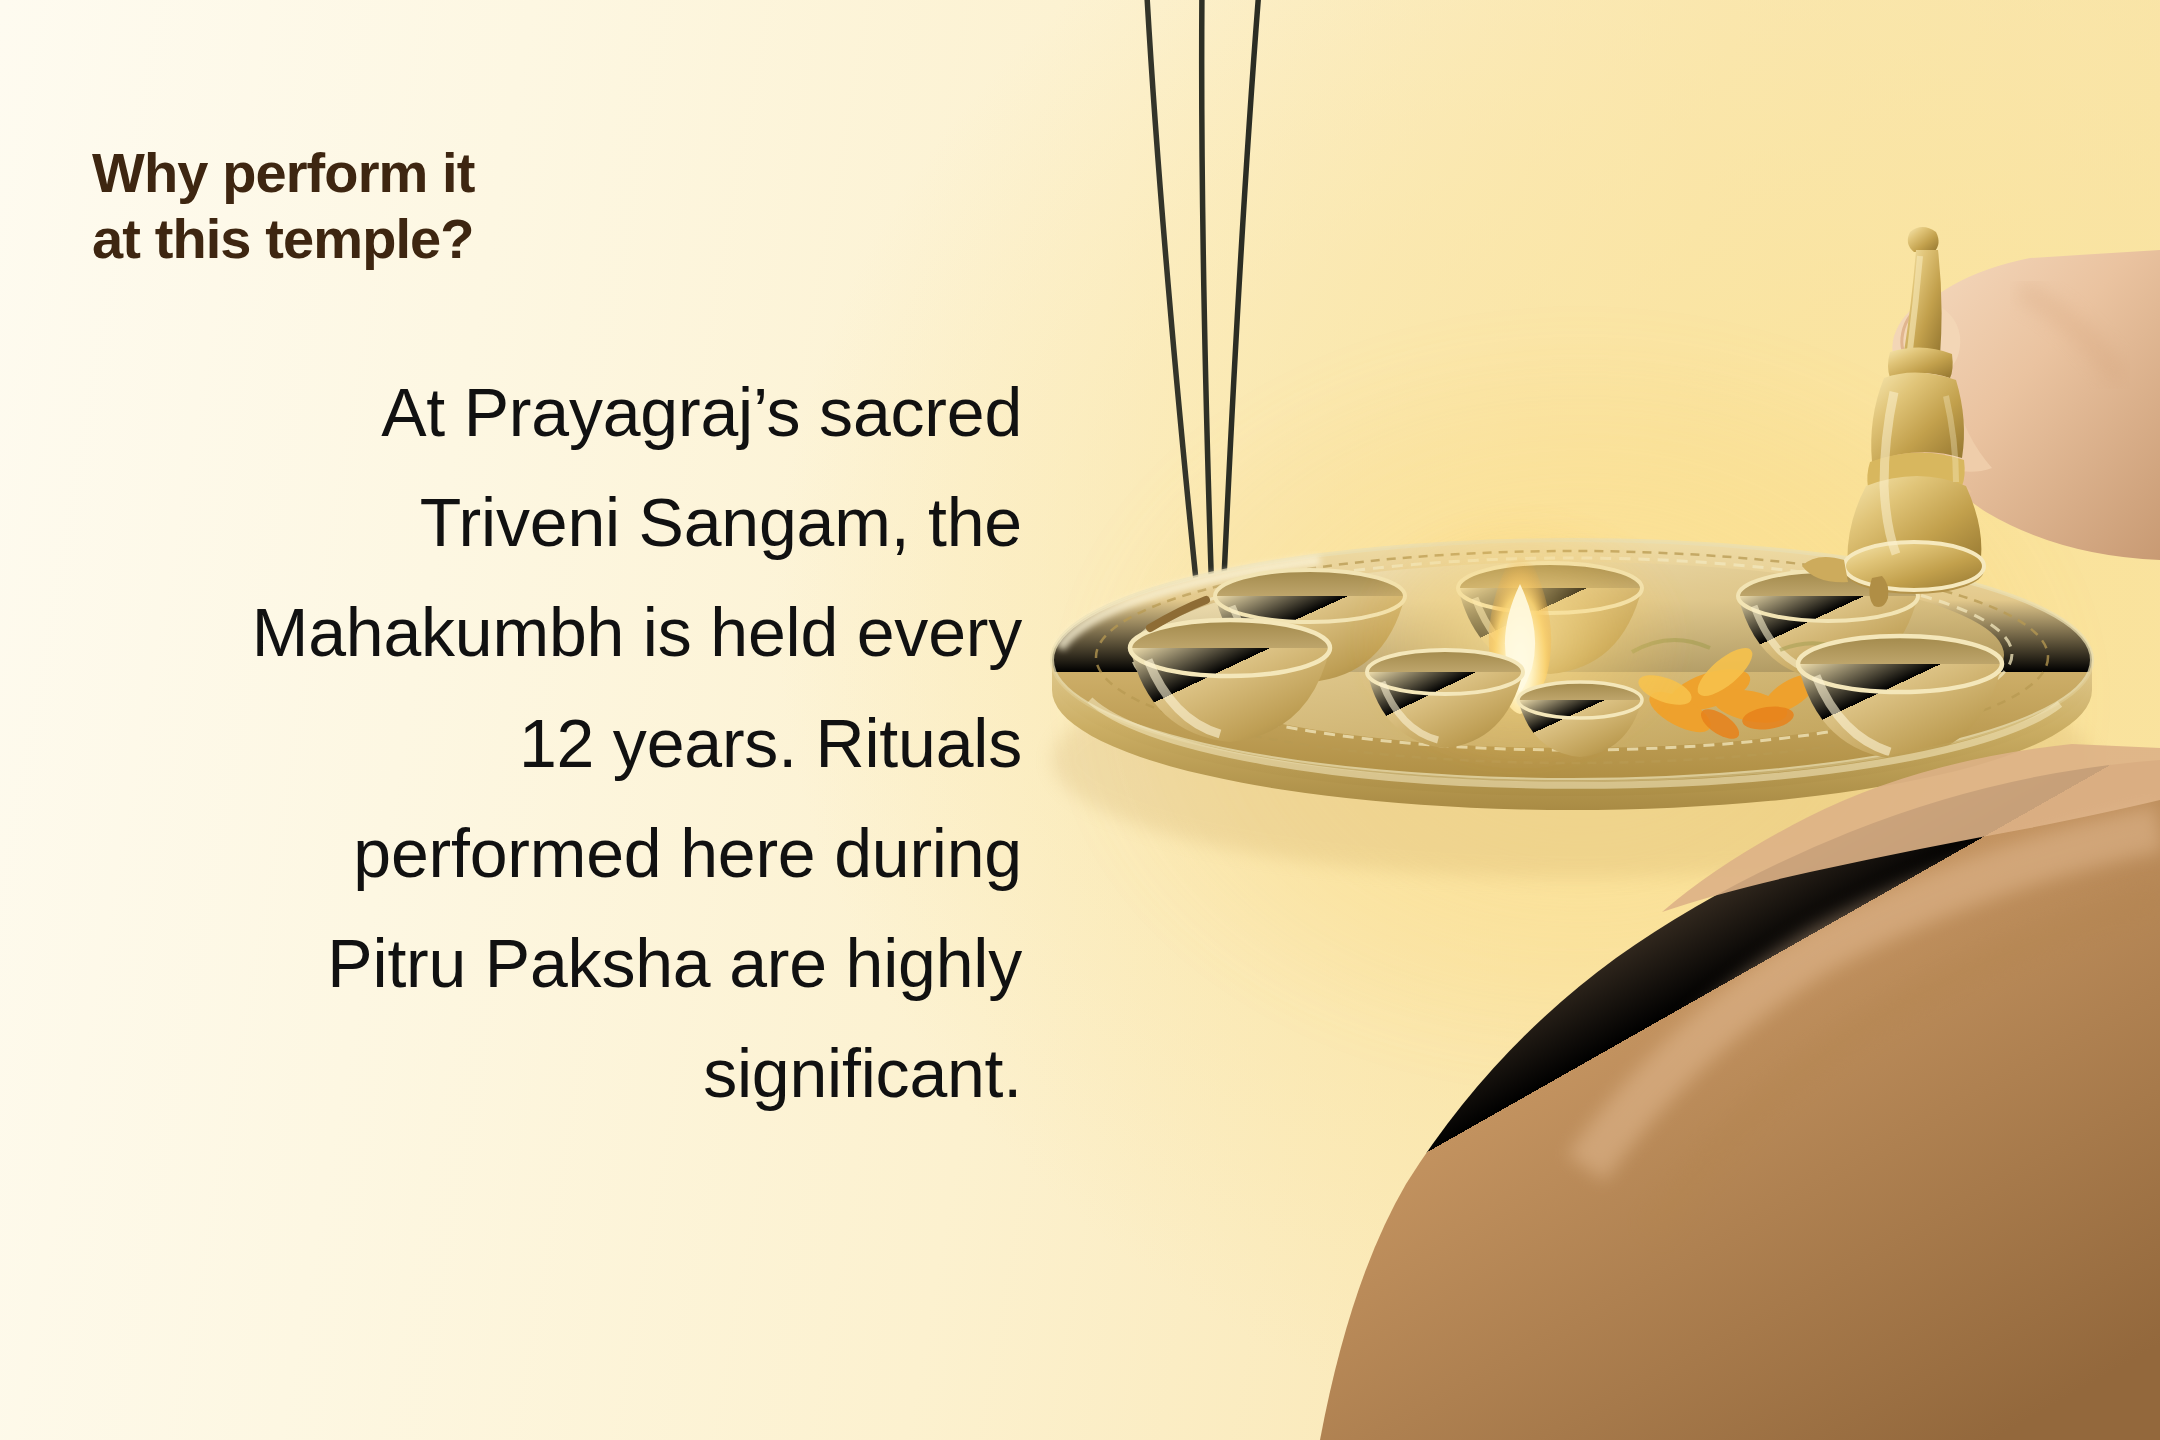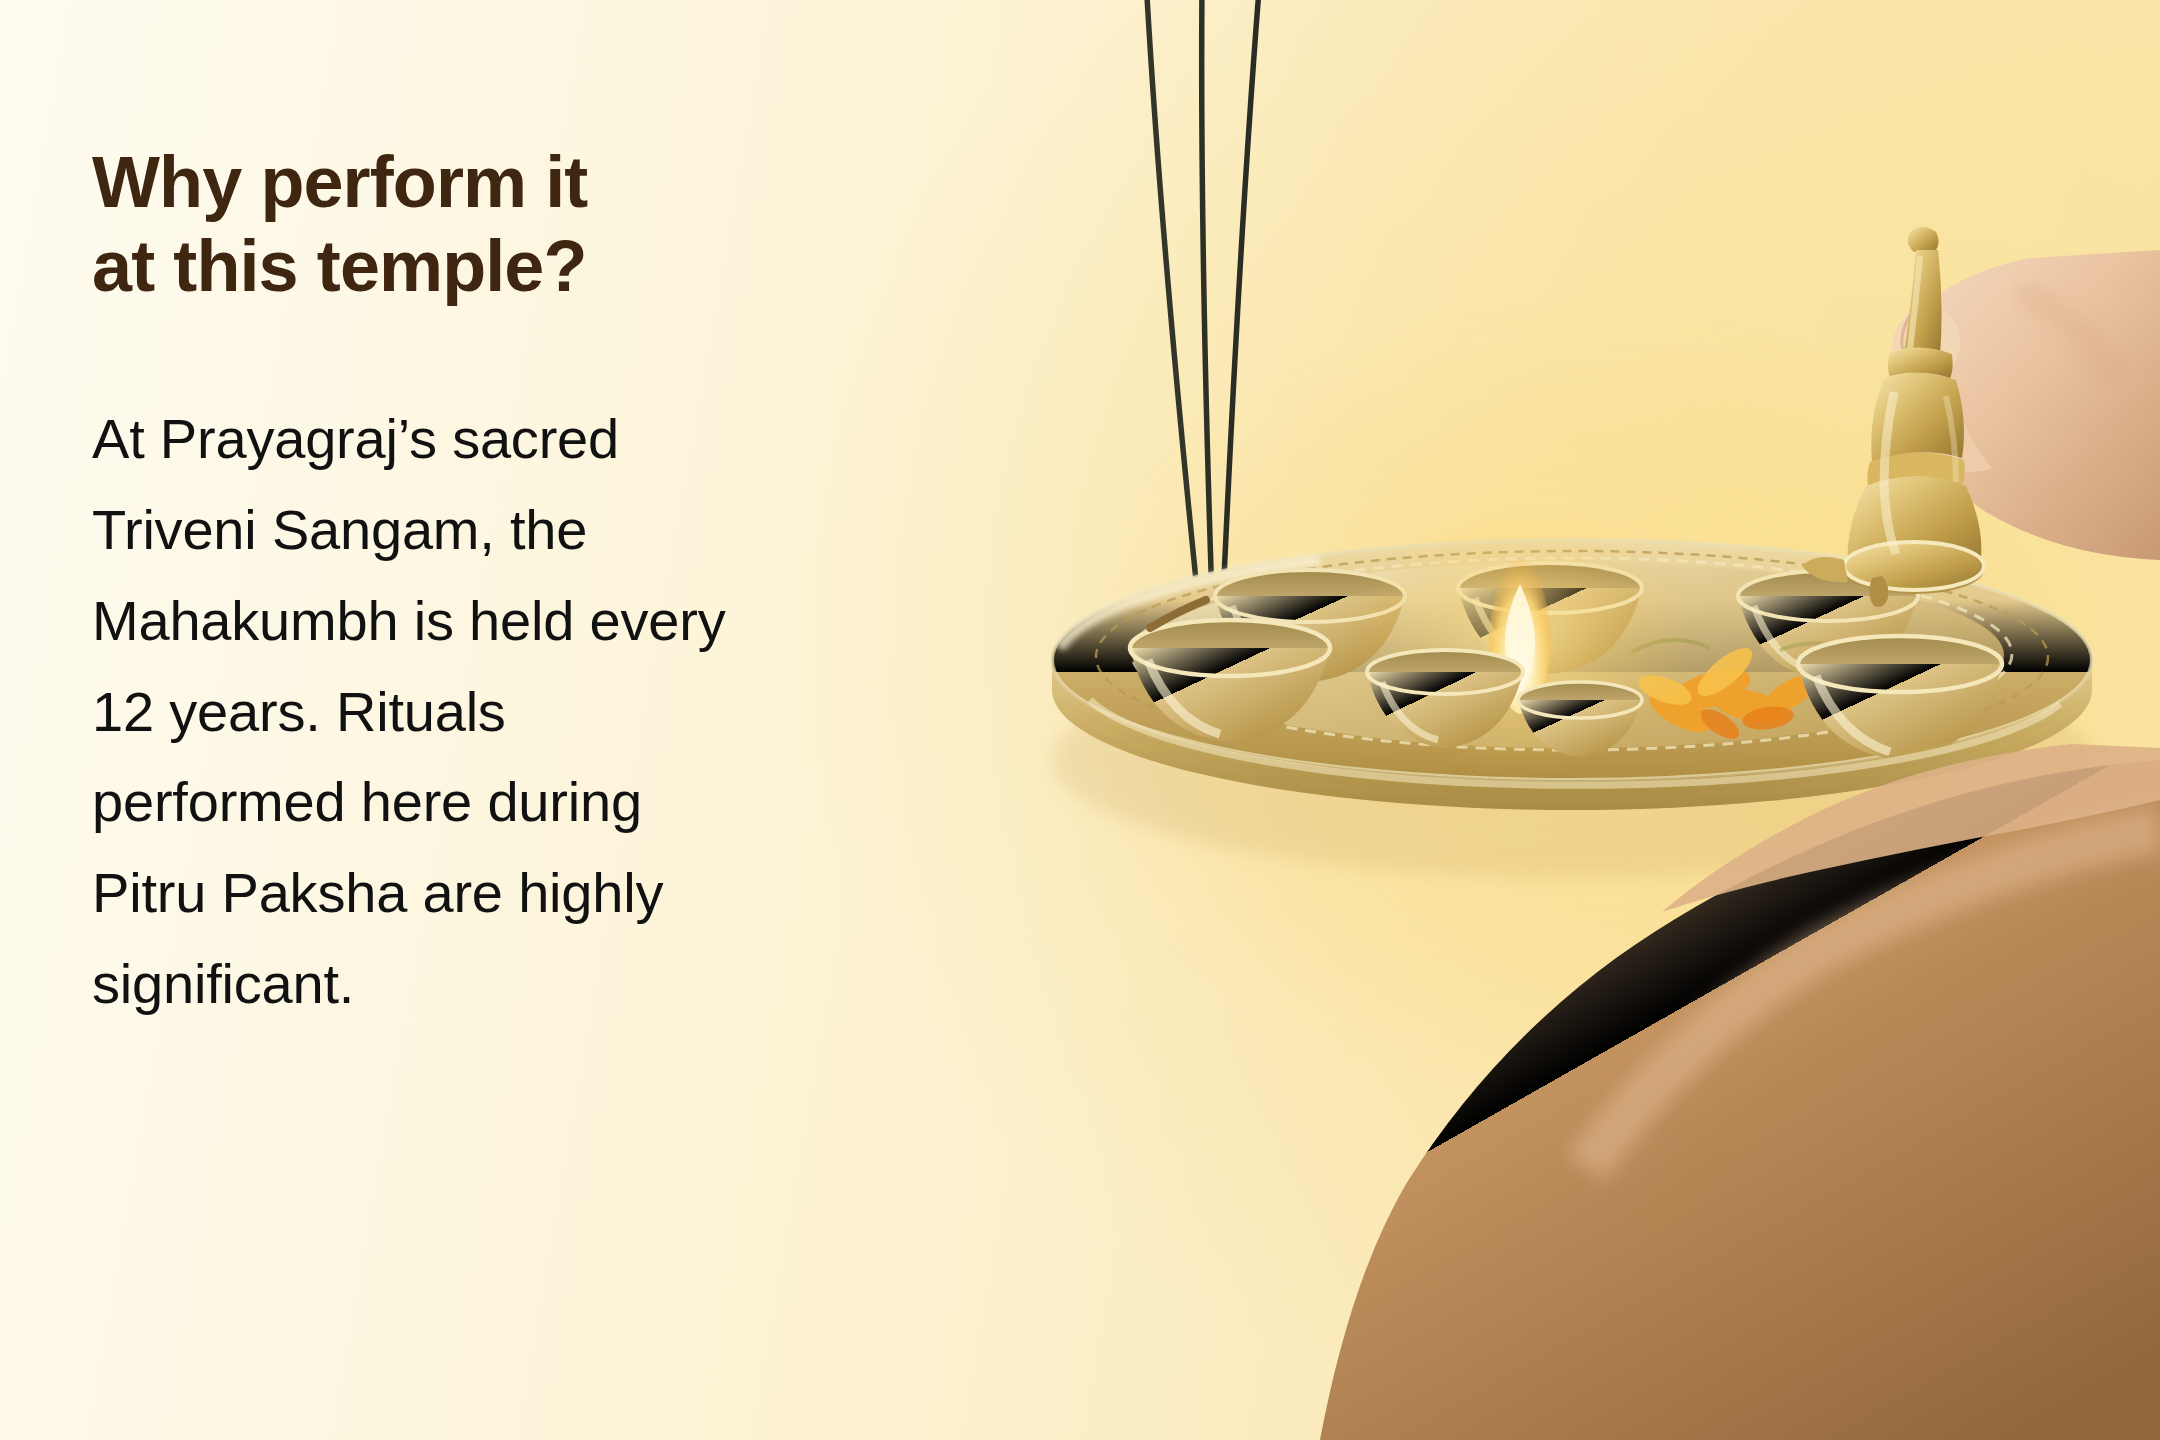--- a/index.html
+++ b/index.html
@@ -20,37 +20,38 @@
   }
 
   
   .text-col {
     position:absolute;
     left:92px; top:140px;
     width:1000px;
     z-index:40;
   }
   .headline {
-    font-size:72px;
+    font-size:56px;
     font-weight:700;
     line-height:1.17;
     letter-spacing:-0.9px;
     color:#3E2611;
     white-space:pre-line;
     max-width:900px;
   }
   .body-copy {
     margin-top:86px;
-    font-size:56px;
+    font-size:68px;
     font-weight:500;
     line-height:1.62;
     letter-spacing:-0.2px;
     color:#111111;
     max-width:930px;
     white-space:pre-line;
+    text-align:right;
   }
 
   
   .photo {
     position:absolute;
     left:1020px; top:0;
     width:1140px; height:1440px;
     z-index:10;
   }
   .photo svg { display:block; width:100%; height:100%; }

